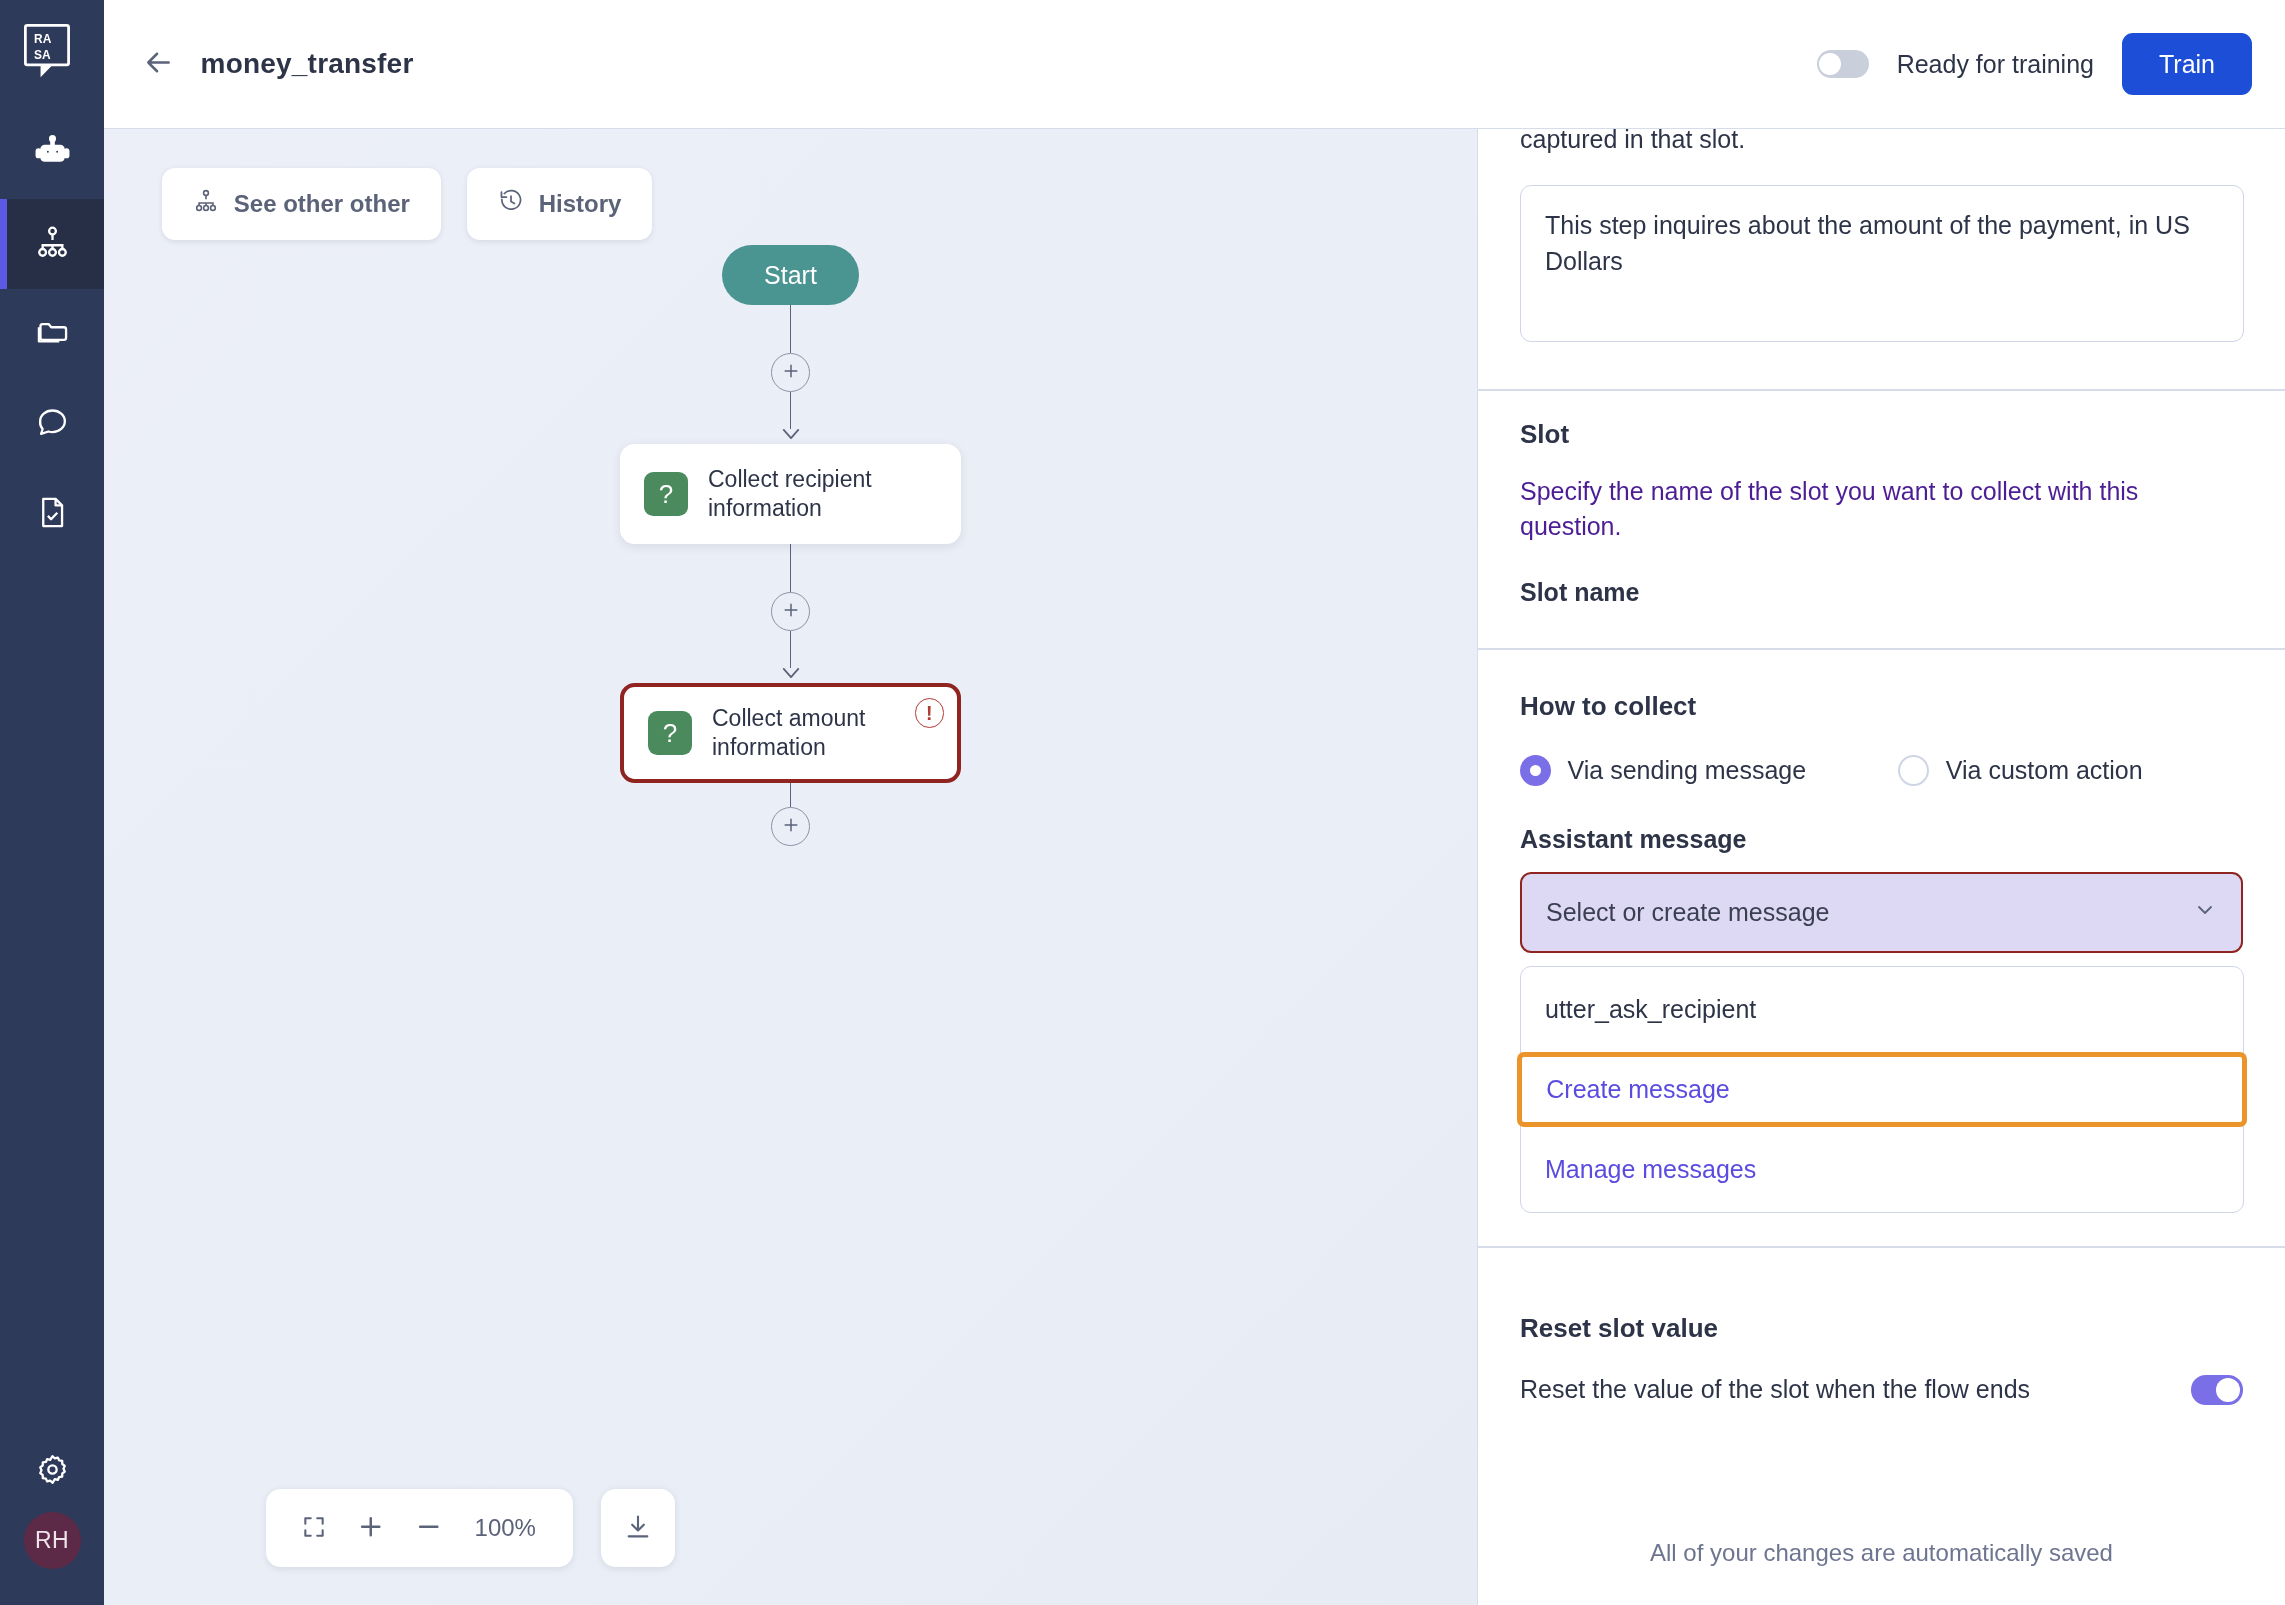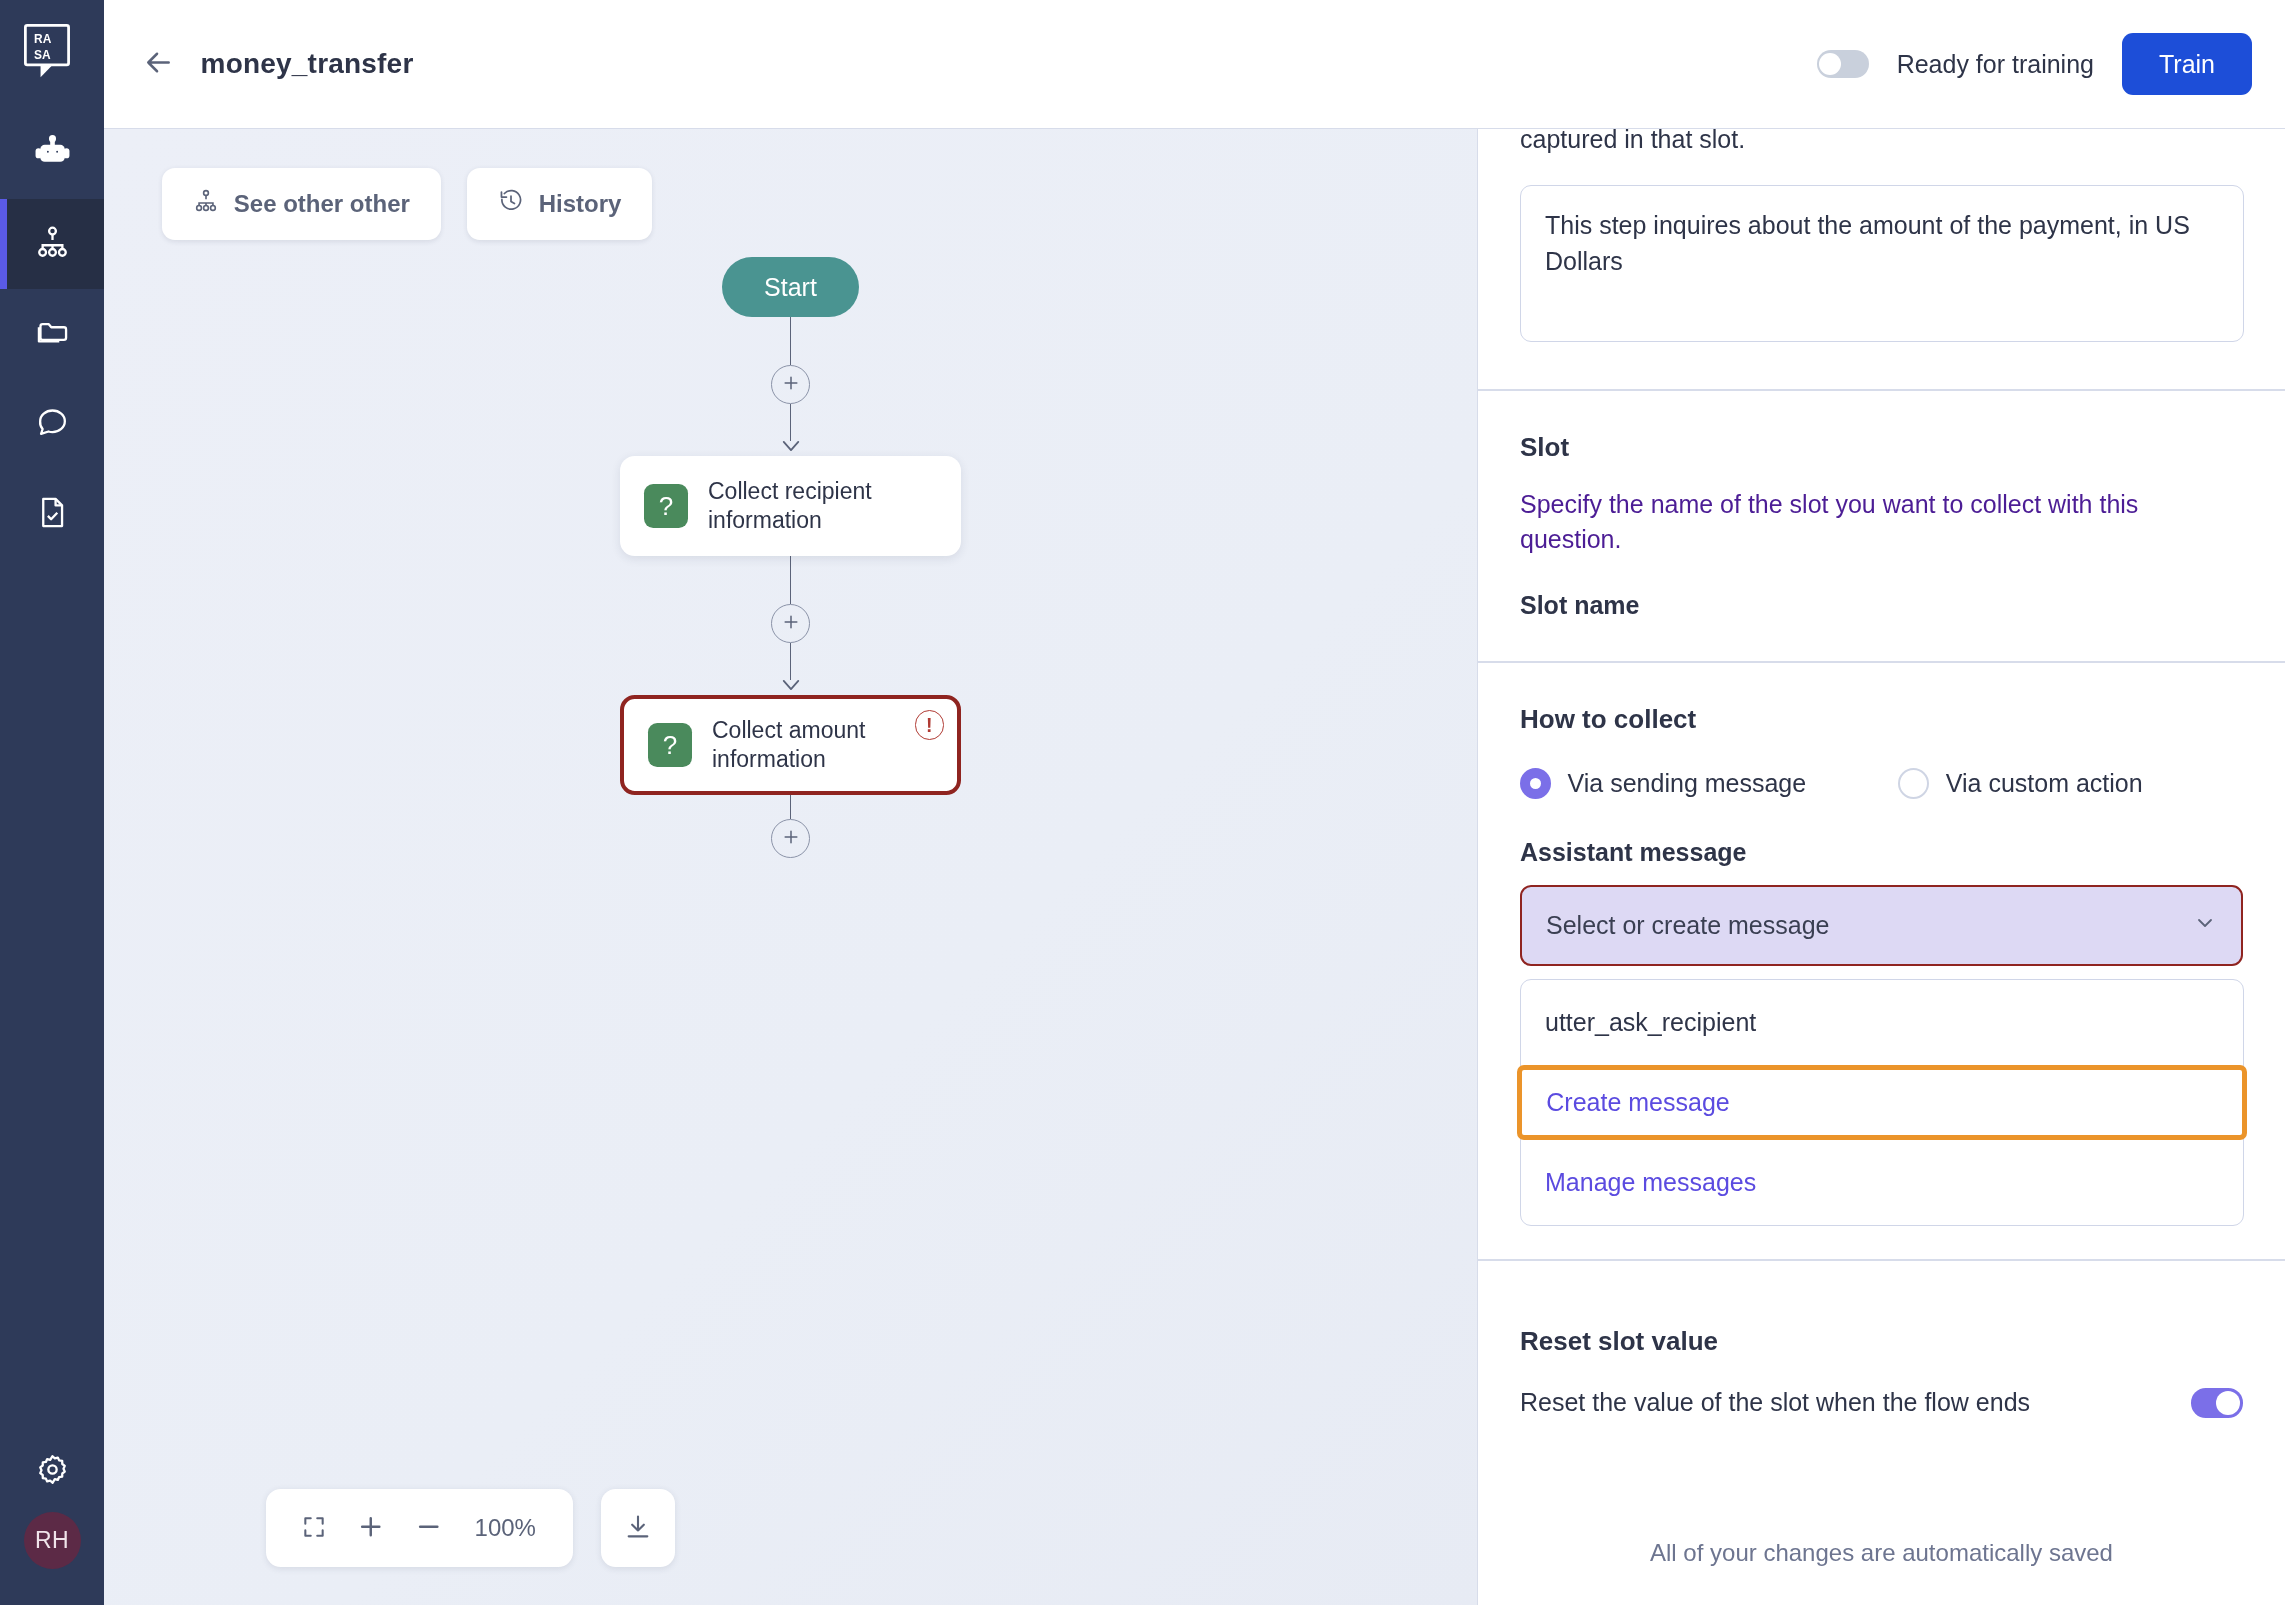--- a/index.html
+++ b/index.html
@@ -80,21 +80,21 @@
     background: linear-gradient(135deg, #eceff7 0%, #eaeef6 60%, #e7ebf4 100%);
     overflow: hidden;
   }
   .canvas-tools { position: absolute; top: 39px; left: 58px; display: flex; gap: 26px; }
   .canvas-btn {
     background: #ffffff; border-radius: 13px; box-shadow: 0 1.8px 5.5px rgba(40,50,80,.10);
     display: flex; align-items: center; gap: 14.8px;
     padding: 20px 31px; font-size: 24px; font-weight: bold; color: #5b6379; cursor: pointer;
   }
 
-  .flow { position: absolute; left: 0; right: 0; top: 128px; display: flex; flex-direction: column; align-items: center; }
+  .flow { position: absolute; left: 0; right: 0; top: 116px; display: flex; flex-direction: column; align-items: center; }
   .node-start {
     background: #4a9491; color: #ffffff; font-size: 25px;
     padding: 15.7px 42px; border-radius: 922px;
   }
   .connector { display: flex; flex-direction: column; align-items: center; }
   .conn-line { width: 1.8px; background: #5b6379; }
   .plus-circle {
     width: 39px; height: 39px; border-radius: 50%;
     border: 1.8px solid #8b93a8; background: transparent;
     display: flex; align-items: center; justify-content: center; cursor: pointer;
@@ -459,21 +459,21 @@
 
           <div style="height:7.4px"></div>
           <div class="clipped-text">captured in that slot.</div>
 
           <textarea class="desc-textarea" style="">This step inquires about the amount of the payment, in US Dollars</textarea>
 
           <div style="height:44px"></div>
           <div class="divider"></div>
 
           
-          <div class="insp-section" style="padding-top:41px; padding-bottom:41px;">
+          <div class="insp-section" style="padding-top:28px; padding-bottom:41px;">
             <div class="sect-title">Slot</div>
             <div class="sect-desc">Specify the name of the slot you want to collect with this question.</div>
             <div style="height:33px"></div>
             <div class="field-label">Slot name</div>
           </div>
 
           <div class="divider"></div>
 
           
           <div class="insp-section" style="padding-top:41px;">

